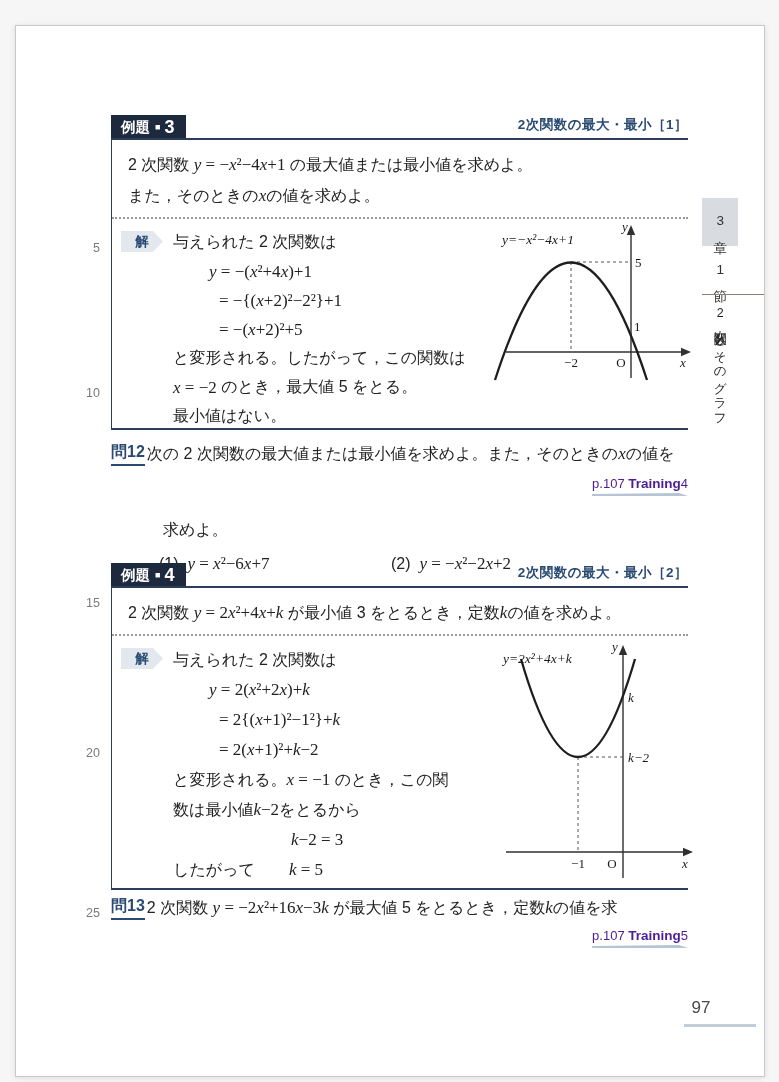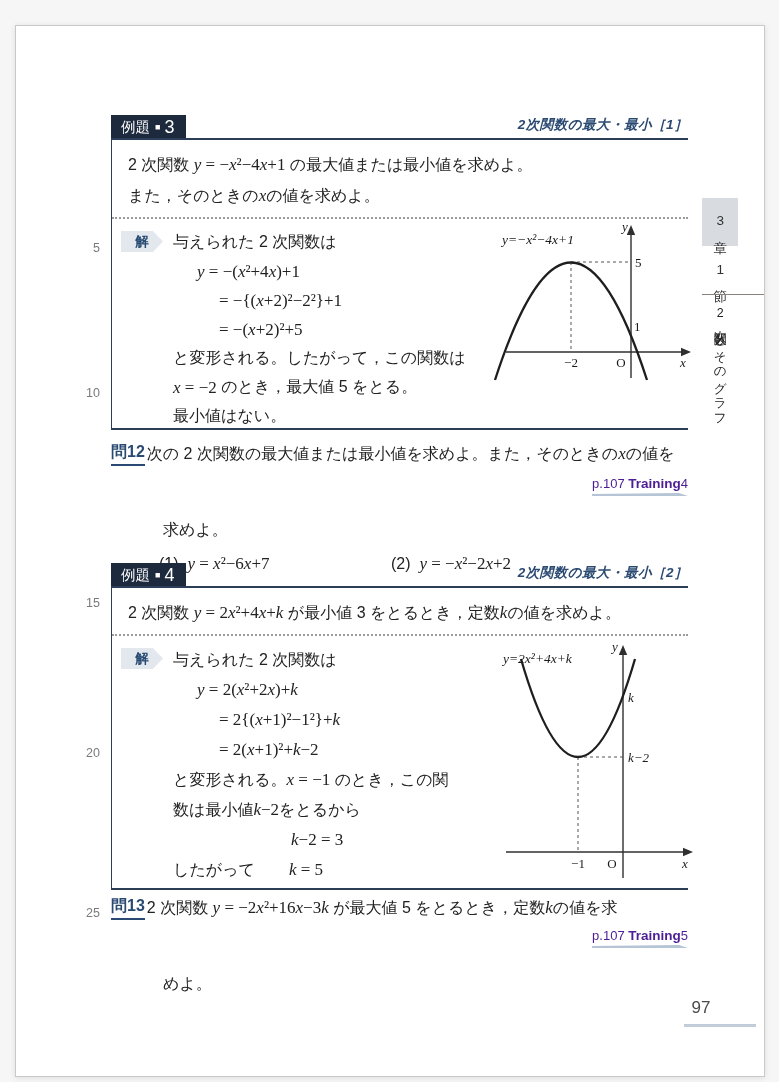--- a/index.html
+++ b/index.html
@@ -15,36 +15,36 @@
     background:#ffffff;border:1px solid #c9c9c9;
     box-shadow:0 1px 6px rgba(0,0,0,0.10);
   }
   
   .lineno{position:absolute;left:56px;width:28px;text-align:right;
     font-size:12.5px;color:#7a7a7a;}
   
   .example{position:absolute;width:577px;}
   .ex-head{display:flex;justify-content:space-between;align-items:flex-end;
     border-bottom:2.5px solid #2c3e57;height:28px;}
-  .badge{background:#1d2a3e;color:#fff;font-weight:normal;font-size:14.5px;
+  .badge{background:#1d2a3e;color:#fff;font-weight:bold;font-size:14.5px;
     padding:3px 12px 2px 10px;display:flex;align-items:center;line-height:1;}
   .badge .sq{font-size:9px;margin:0 4px 0 5px;}
   .badge .num{font-size:18px;}
-  .topic{color:#2a4a72;font-weight:bold;font-size:13.5px;padding-bottom:4px;letter-spacing:0.5px;font-style:italic;}
+  .topic{color:#2a4a72;font-weight:bold;font-size:13.5px;padding-bottom:4px;letter-spacing:0.5px;}
   .ex-body{position:relative;border-left:1.5px solid #2c3e57;border-bottom:2.5px solid #2c3e57;}
   .prob{padding:9px 10px 4px 16px;font-size:16px;line-height:31px;}
   .dotted{border-top:2px dotted #9a9a9a;height:0;margin:2px 0 0 0;}
   .sol{display:flex;align-items:flex-start;padding:9px 0 0 9px;}
   .sol-badge{background:#e2e8ee;color:#274a72;font-weight:bold;font-size:13.5px;
     width:42px;height:21px;line-height:21px;text-align:center;flex:0 0 auto;margin-top:3px;
     clip-path:polygon(0 0,76% 0,100% 50%,76% 100%,0 100%);}
   .sol-lines{margin-left:10px;font-size:16px;}
   .sline{height:29px;display:flex;align-items:center;white-space:nowrap;}
   .sline30{height:30px;display:flex;align-items:center;white-space:nowrap;}
-  .ind1{margin-left:24px;}
+  .ind1{margin-left:36px;}
   .ind2{margin-left:46px;}
   .math{font-family:"Liberation Serif",serif;font-size:17px;}
   .math i{font-style:italic;}
   .jp{font-family:"Liberation Sans",sans-serif;}
   
   .graph{position:absolute;overflow:visible;}
   .gaxis{stroke:#2f2f2f;stroke-width:1.4;fill:none;}
   .gcurve{stroke:#1e1e1e;stroke-width:2.3;fill:none;}
   .gdash{stroke:#555;stroke-width:1;stroke-dasharray:3,3;fill:none;}
   .garrow{fill:#2f2f2f;stroke:none;}
@@ -220,21 +220,20 @@
         <text class="gti" x="182" y="229">x</text>
       </svg>
     </div>
   </div>
 
   <div class="q" style="left:95px;top:866px;height:66px">
     <div class="q-row">
       <span class="q-label">問13</span>
       <span class="q-text"><span class="jp">2 次関数</span>&nbsp;<span class="math"><i>y</i> = −2<i>x</i>²+16<i>x</i>−3<i>k</i></span>&nbsp;<span class="jp">が最大値 5 をとるとき，定数</span><span class="math"><i>k</i></span><span class="jp">の値を求</span></span>
     </div>
-    <div class="q-cont jp">めよ。</div>
     <div class="ref" style="top:36px">
       <span>p.107</span>
       <span class="ref-bold">Training</span><span>5</span>
       <div class="ref-line"></div>
     </div>
   </div>
 
   <div class="tab-ch">
     <span class="vtxt">3章</span>
   </div>

